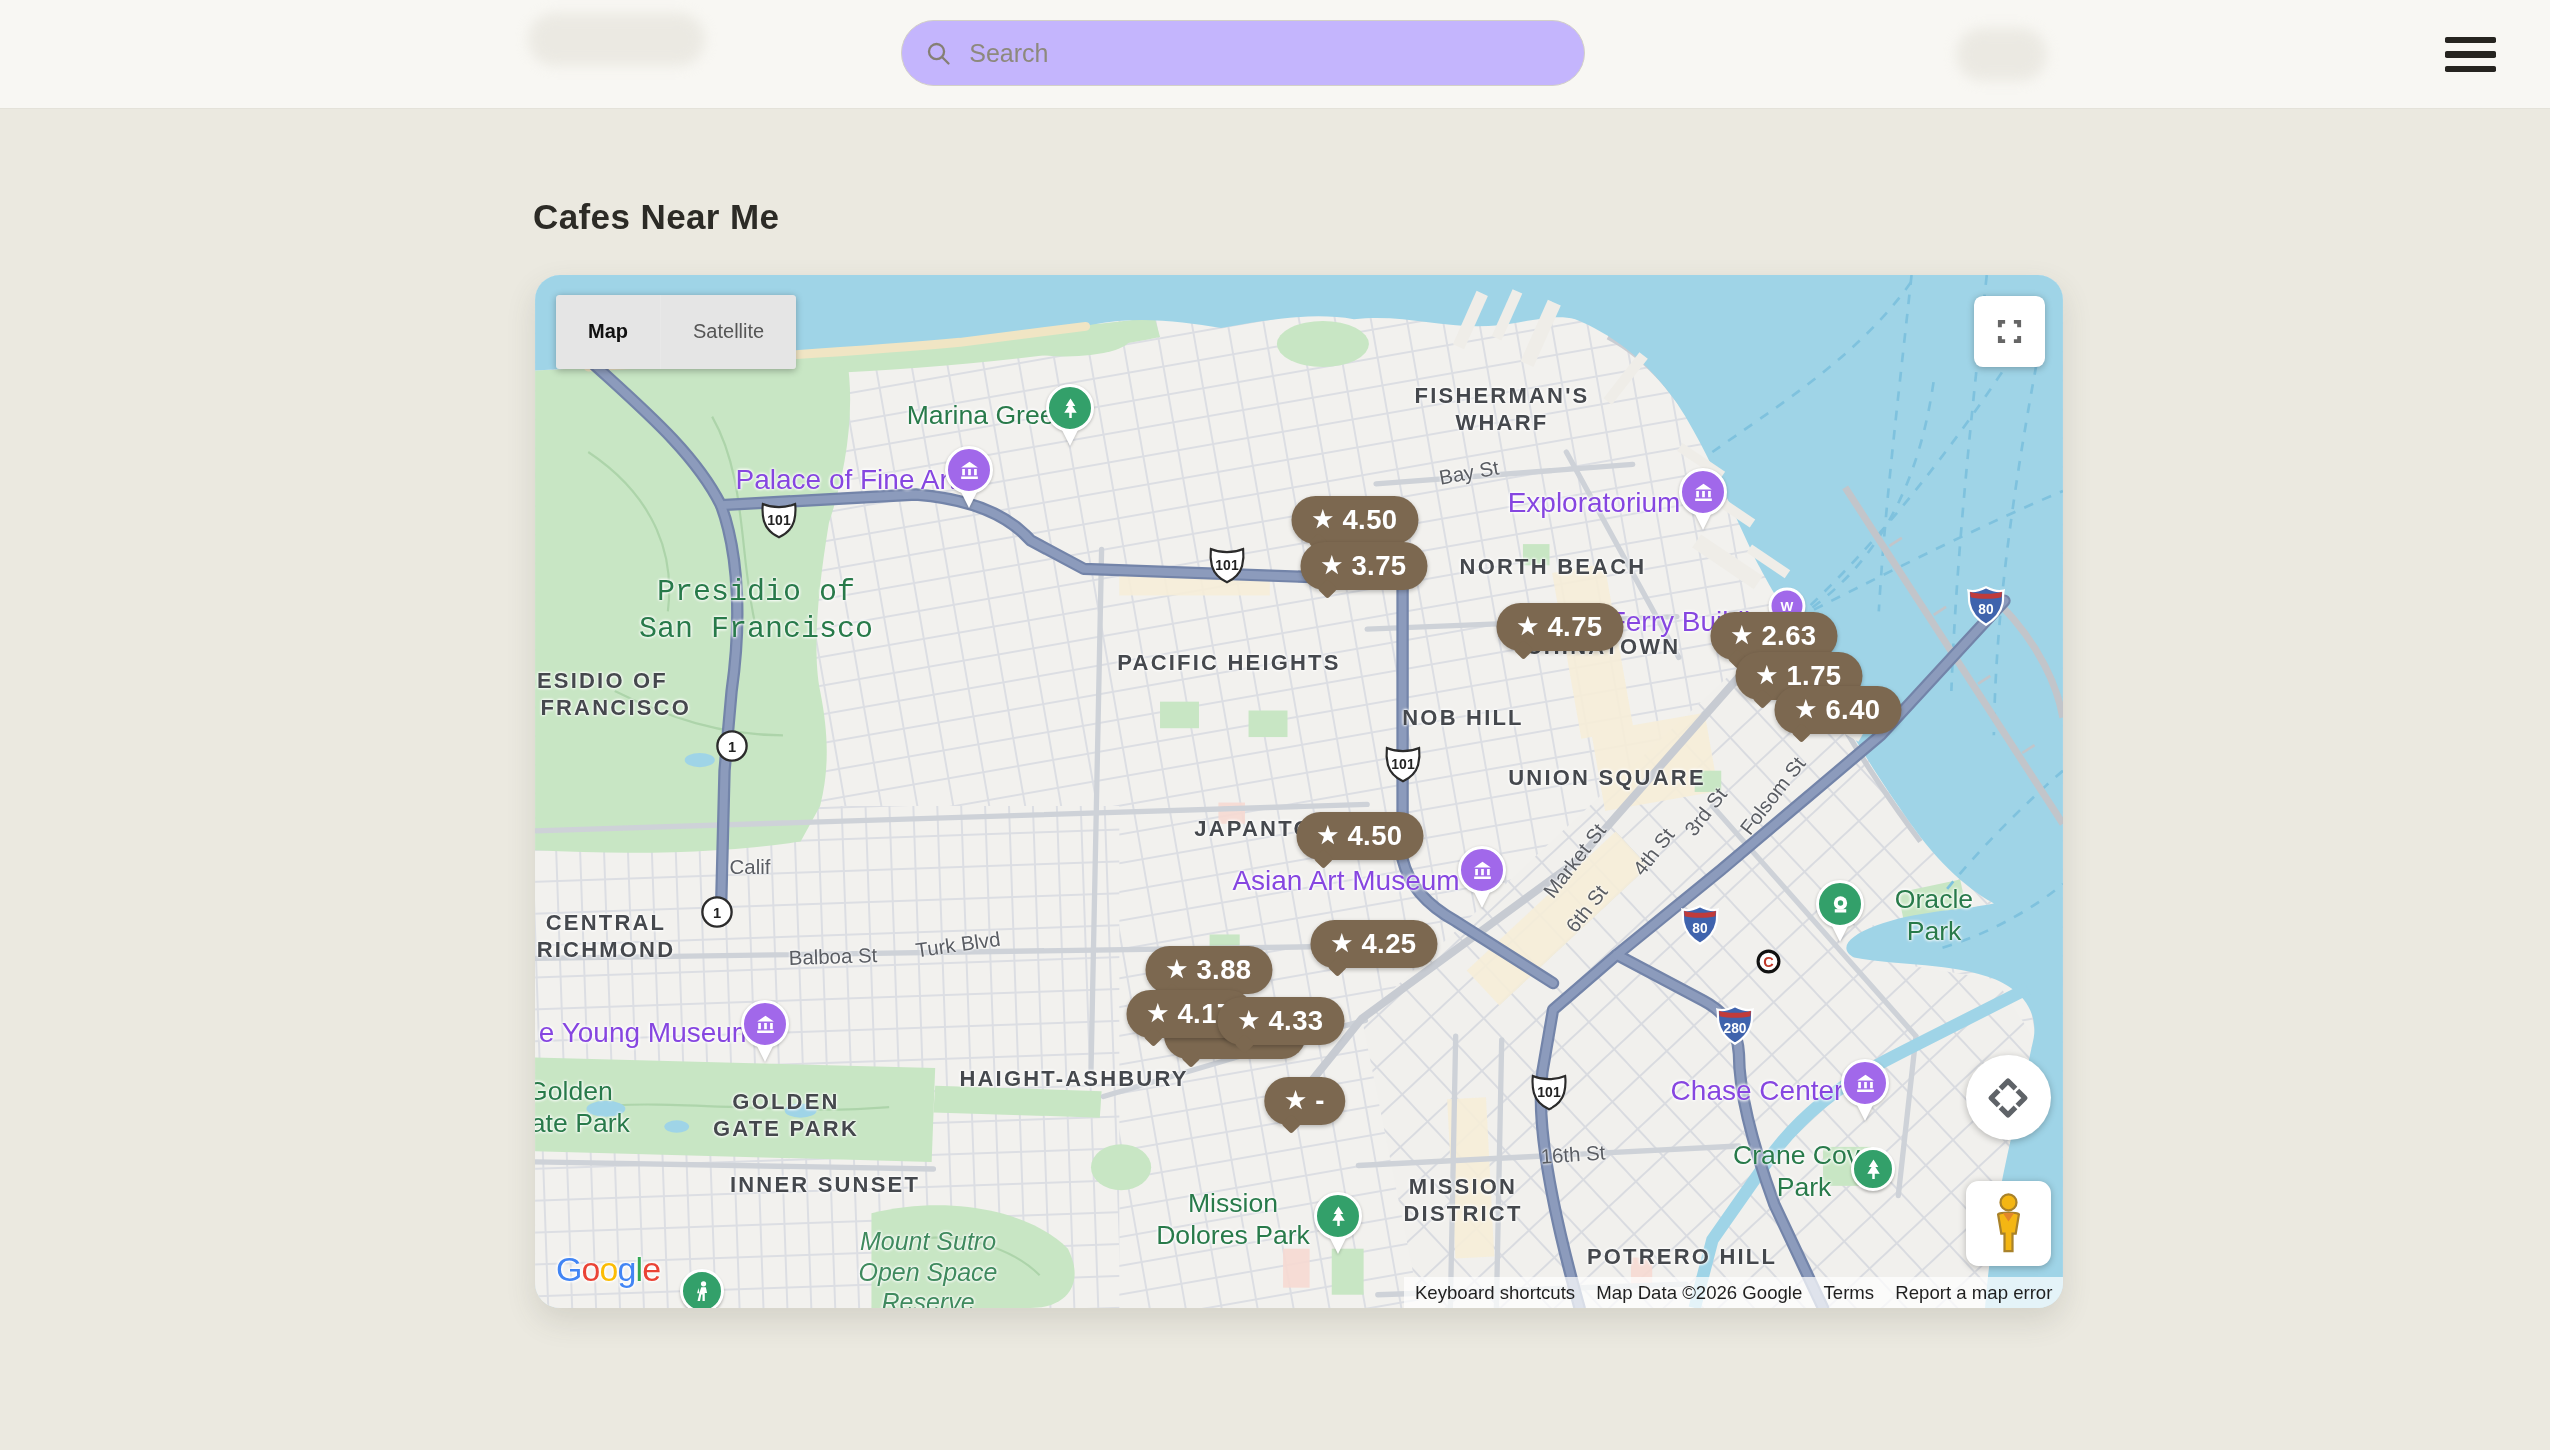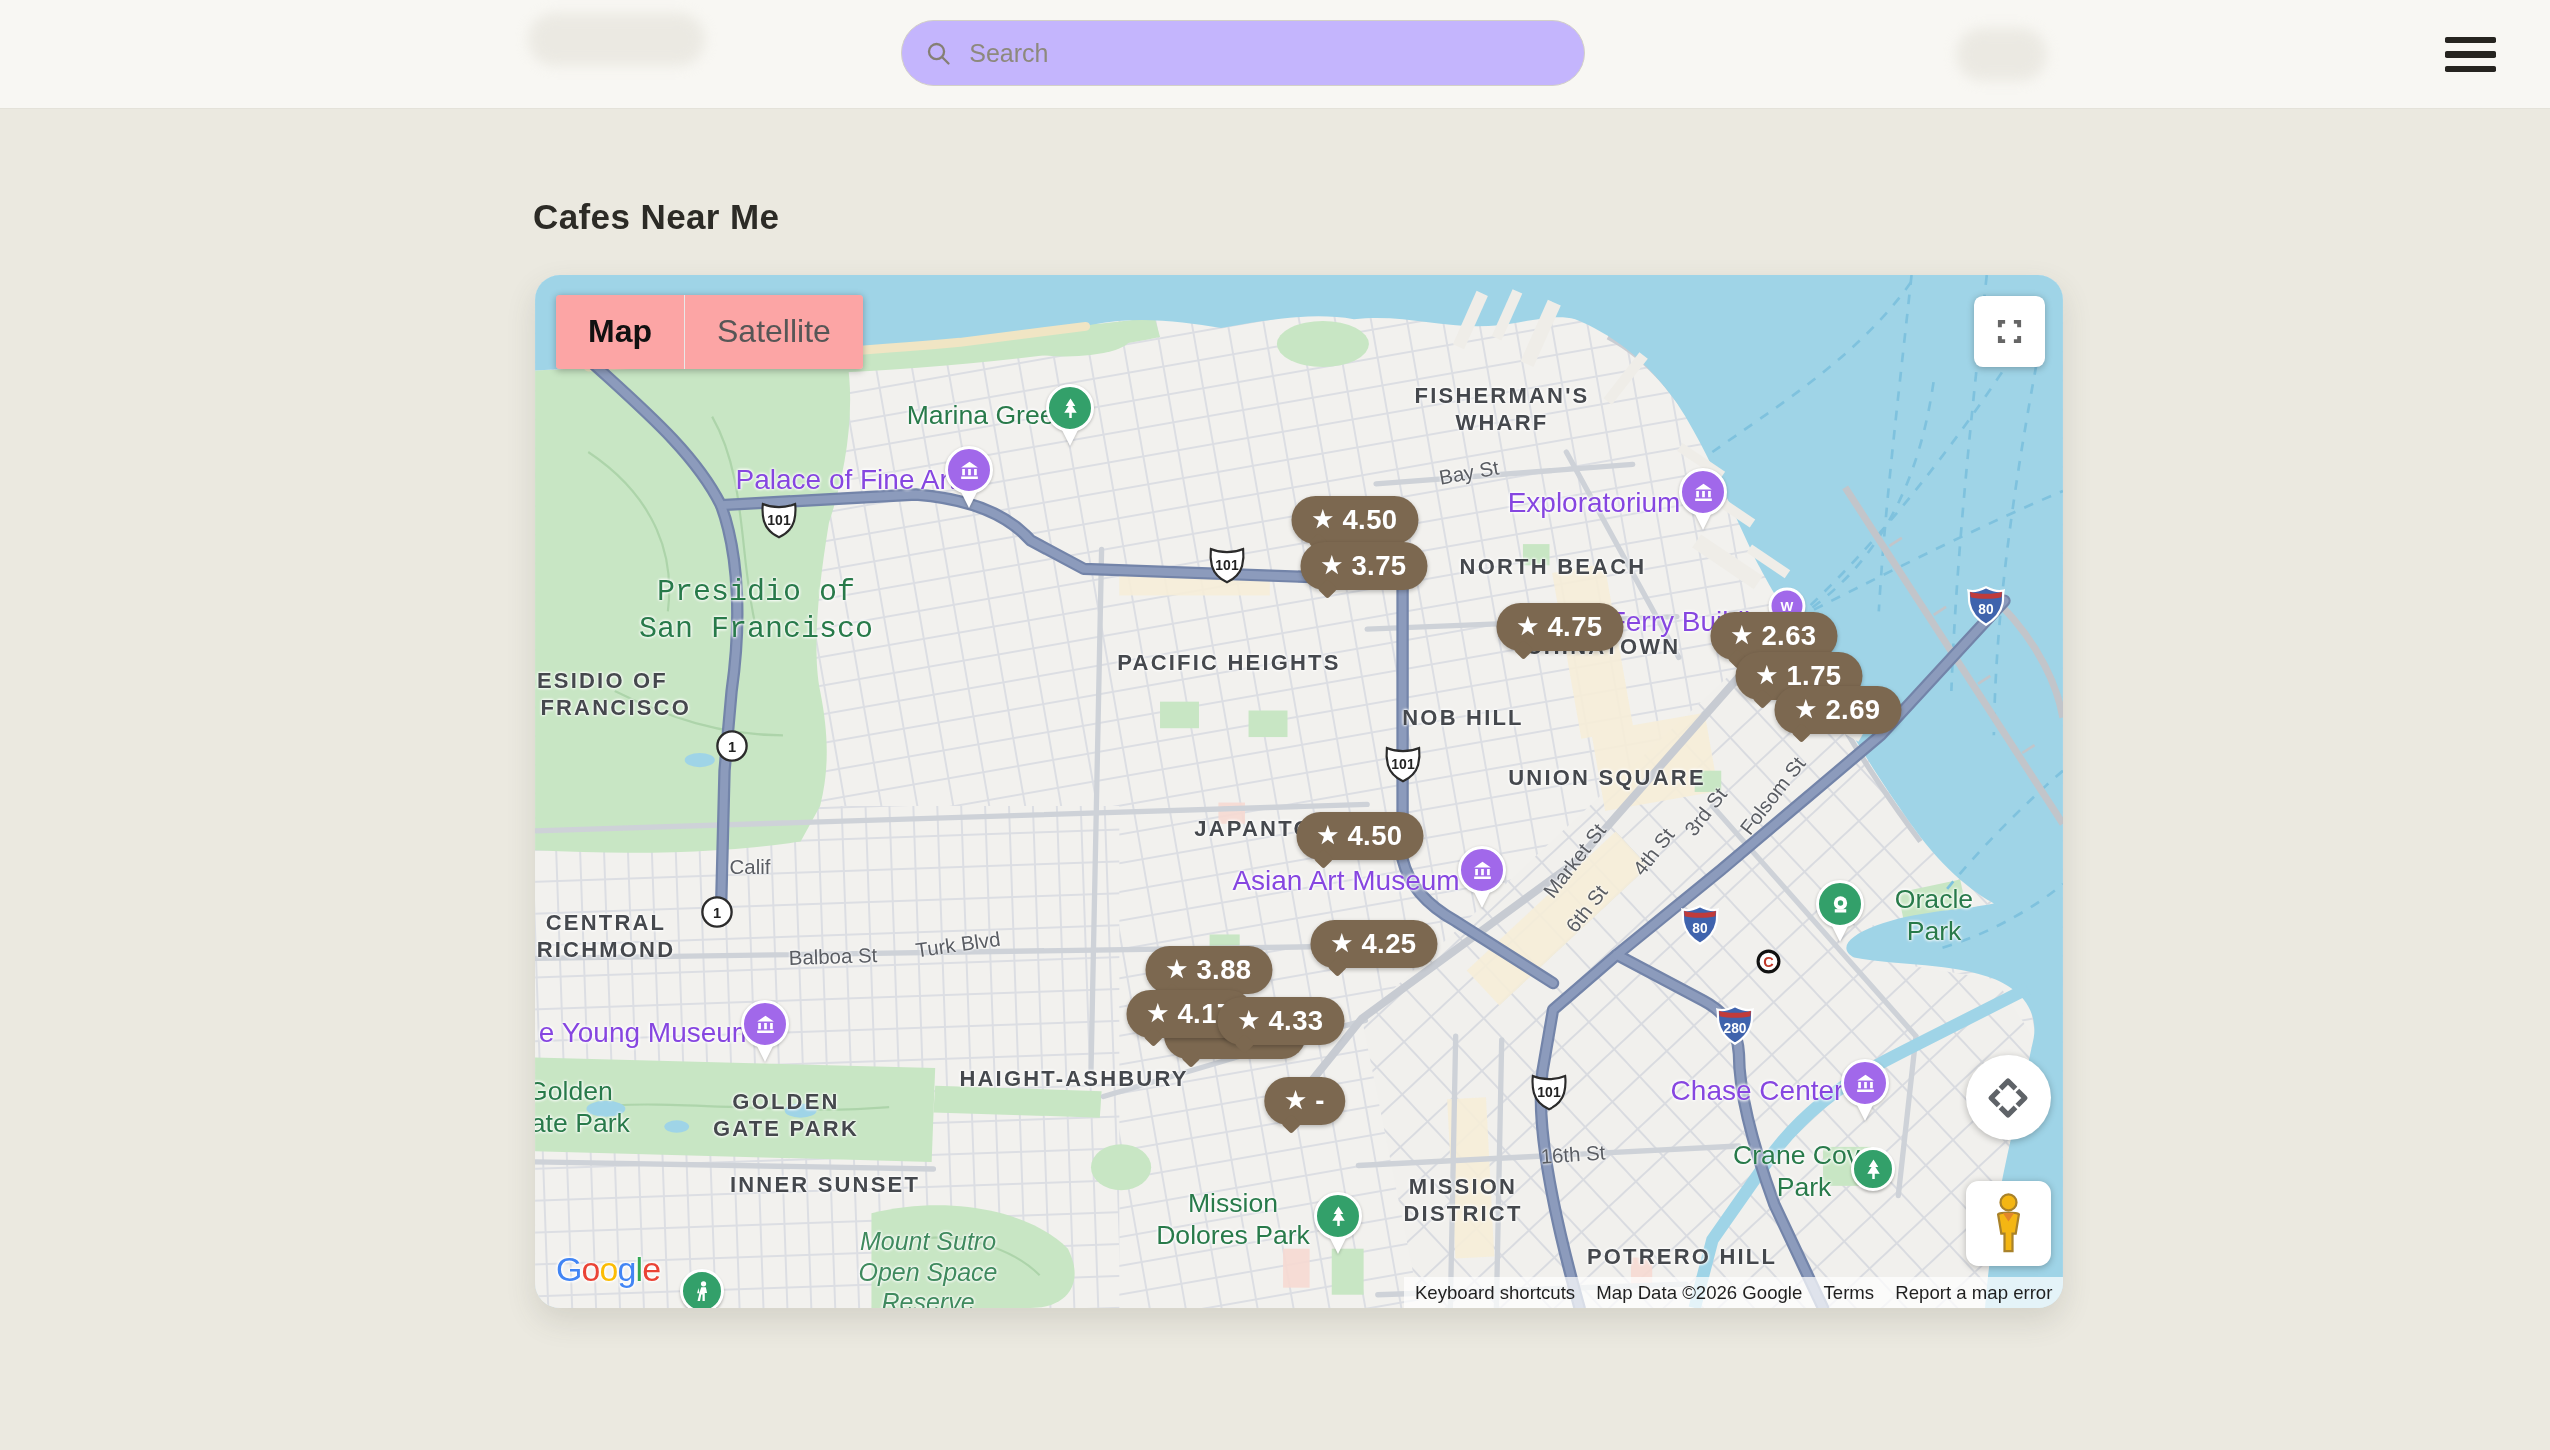--- a/index.html
+++ b/index.html
@@ -87,21 +87,21 @@
     box-shadow:0 1.8px 4.4px rgba(0,0,0,.25);
   }
   .marker .star { font-size:23px; transform:translateY(-0.9px); }
   .marker::after { content:""; position:absolute; left:19.5px; bottom:-6.2px;
     width:14px; height:14px; background:#7c6850; border-radius:2.7px; transform:rotate(45deg); z-index:-1;}
   .marker-blank { width:142px; }
 
   
   .maptype { position:absolute; left:21px; top:19.5px; display:flex;
     box-shadow:0 1.8px 7px rgba(0,0,0,.28); border-radius:3.5px; overflow:hidden; }
-  .maptype button { border:none; height:74px; background:#fca5a5; font-size:32px; cursor:pointer;
+  .maptype button { border:none; height:74px; background:#e5e5e5; font-size:20px; cursor:pointer;
     font-family:"Liberation Sans",sans-serif; padding:0 32px; }
   .maptype .active { font-weight:700; color:#111; }
   .maptype .inactive { color:#565656; border-left:0.9px solid #e8e8e8; }
   .search-area {
     position:absolute; left:50%; top:27.5px; transform:translateX(-50%);
     height:60px; padding:0 39px; border:none; border-radius:30px; background:#fff;
     font-size:24px; font-weight:600; letter-spacing:2.7px; color:#1b1b1b; cursor:pointer;
     box-shadow:0 4.4px 12.4px rgba(0,0,0,.22); font-family:"Liberation Sans",sans-serif;
   }
   .fs-btn { position:absolute; right:17.7px; top:21px; width:71px; height:71px; background:#fff;
@@ -545,21 +545,21 @@
       <div class="marker" style="left: 1239px; top: 361px; transform: translate(-50%, -50%);">
         <span class="star">★</span>
         <span>2.63</span>
       </div>
       <div class="marker" style="left: 1264px; top: 401px; transform: translate(-50%, -50%);">
         <span class="star">★</span>
         <span>1.75</span>
       </div>
       <div class="marker" style="left: 1303px; top: 435px; transform: translate(-50%, -50%);">
         <span class="star">★</span>
-        <span>2.69</span>
+        <span>6.40</span>
       </div>
       <div class="marker" style="left: 825px; top: 561px; transform: translate(-50%, -50%);">
         <span class="star">★</span>
         <span>4.50</span>
       </div>
       <div class="marker" style="left: 839px; top: 669px; transform: translate(-50%, -50%);">
         <span class="star">★</span>
         <span>4.25</span>
       </div>
       <div class="marker" style="left: 674px; top: 695px; transform: translate(-50%, -50%);">

